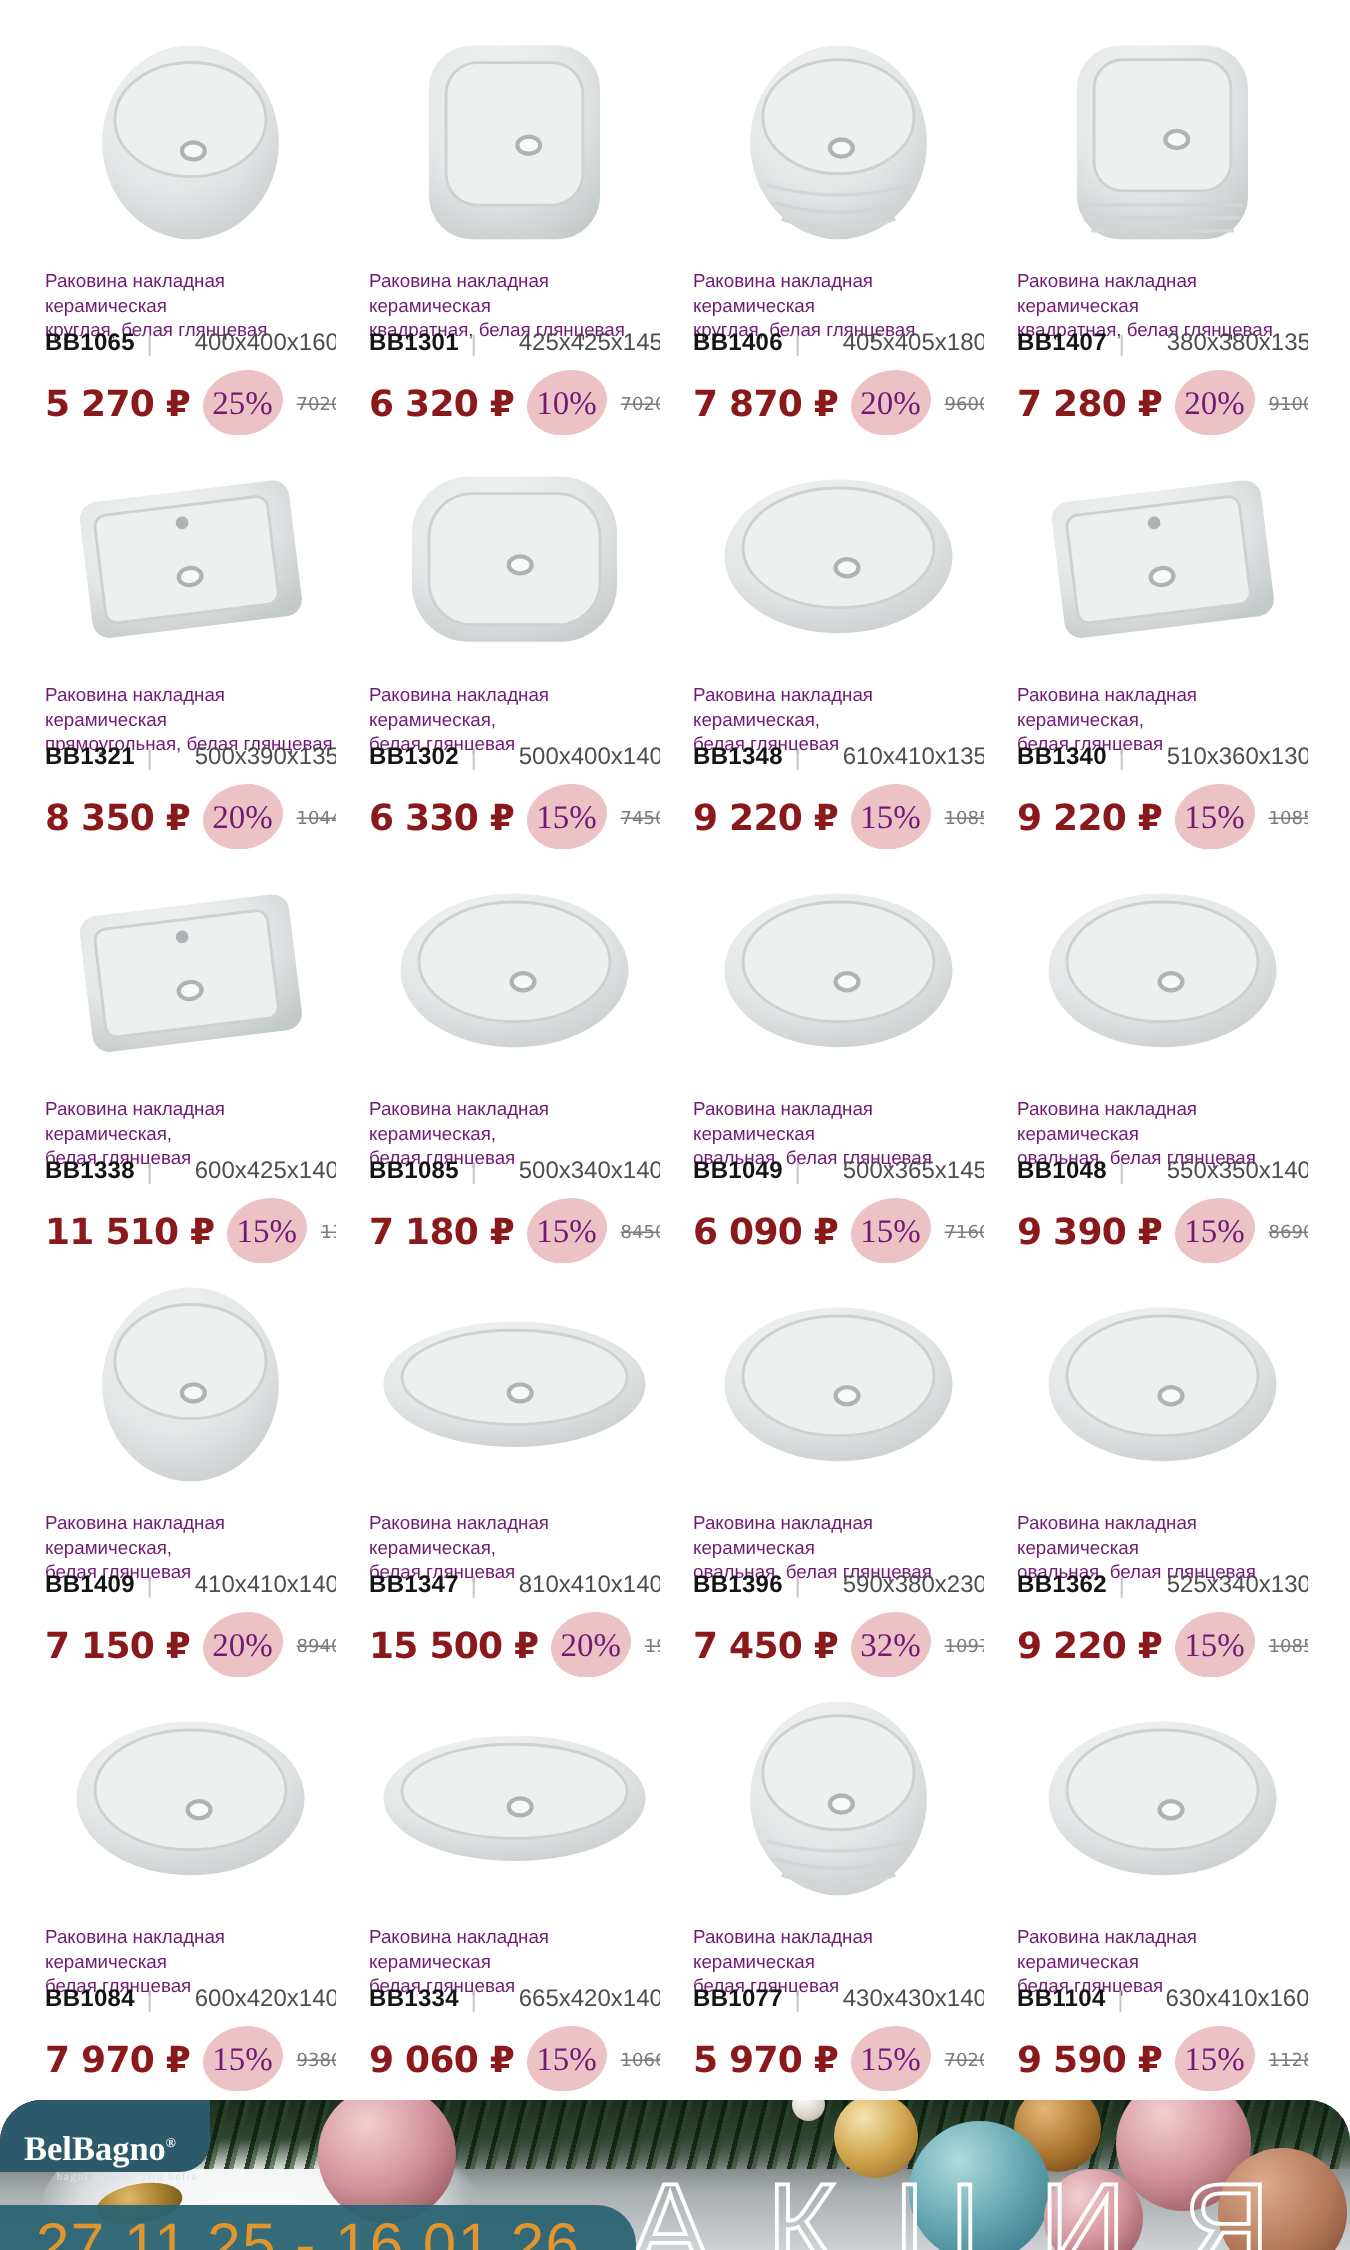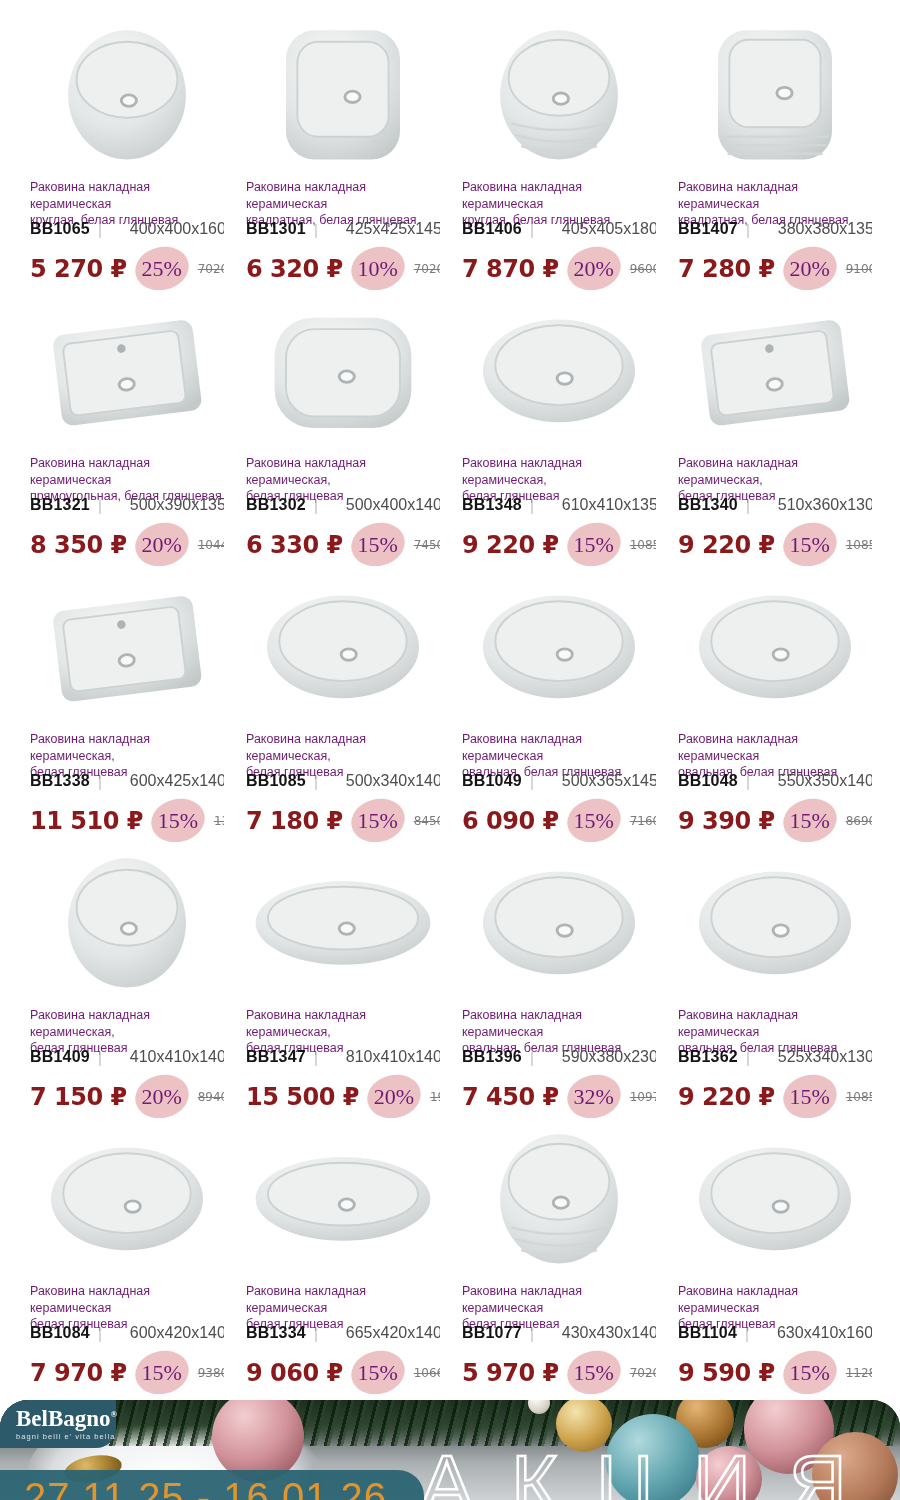--- a/index.html
+++ b/index.html
@@ -55,27 +55,27 @@
   .b6{left:696px;top:46px;width:66px;height:66px;}
   .b7{left:812px;top:32px;width:86px;height:86px;}
   .b8{left:528px;top:-8px;width:22px;height:22px;}
   .akciya{position:absolute;left:420px;top:44px;font-size:80px;line-height:1;
           letter-spacing:38px;font-weight:normal;color:rgba(255,255,255,.05);
           -webkit-text-stroke:2.5px #ffffff;white-space:nowrap;}
   .datestrip{position:absolute;left:0;top:70px;width:424px;height:62px;
           background:rgba(41,99,113,.94);border-top-right-radius:26px;
           padding:5px 0 0 24px;box-sizing:border-box;}
   .datestrip span{font-size:40px;color:#e0952e;letter-spacing:1px;white-space:nowrap;}
-  .logobox{position:absolute;left:0;top:0;width:116px;height:48px;background:#2d5a6a;
-          border-radius:26px 0 20px 0;padding:7px 8px 0 16px;box-sizing:border-box;}
+  .logobox{position:absolute;left:0;top:0;width:140px;height:48px;background:#2d5a6a;
+          border-radius:26px 0 20px 0;padding:21px 8px 0 16px;box-sizing:border-box;}
   .logoname{font-family:"Liberation Serif",serif;font-weight:bold;color:#ffffff;
           font-size:23px;line-height:1;white-space:nowrap;}
   .logoname sup{font-size:9px;}
-  .logotag{font-family:Liberation Sans, sans-serif;font-size:7.5px;color:#d8e5e9;
-          letter-spacing:.14em;margin-top:2px;white-space:nowrap;}
+  .logotag{font-family:Liberation Serif, serif;font-size:7.5px;color:#d8e5e9;
+          letter-spacing:.14em;margin-top:2px;white-space:nowrap;text-align:right;}
 </style>
 </head>
 <body>
 
 <div class="page">
 
   <div class="grid">
     <div class="card">
       <div class="img">
           <svg viewBox="0 0 200 160" width="190" height="152">

